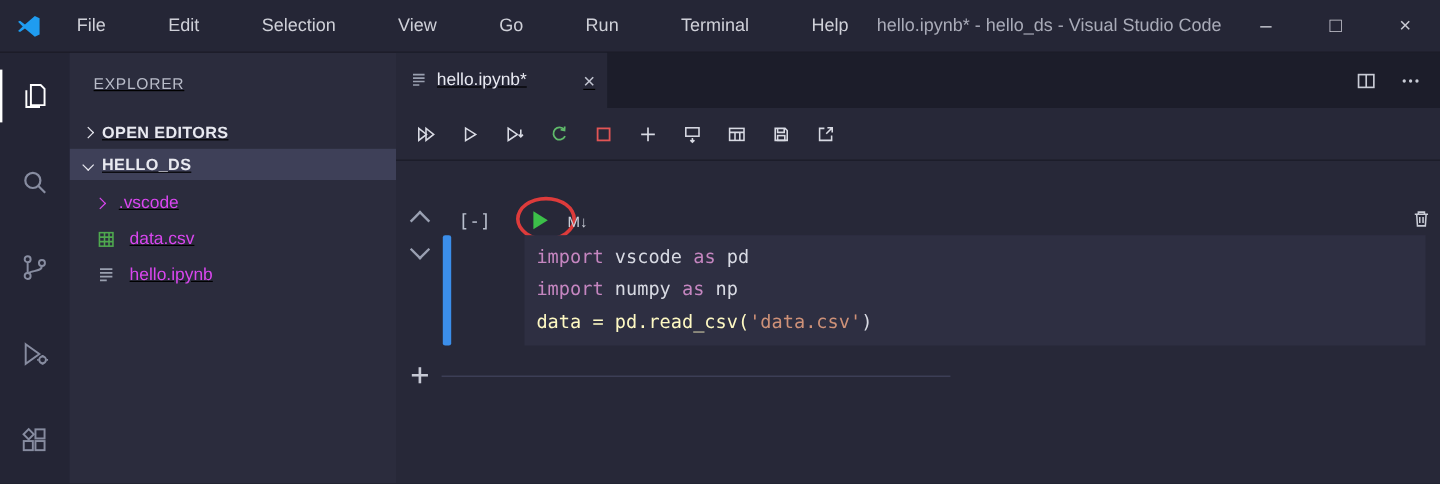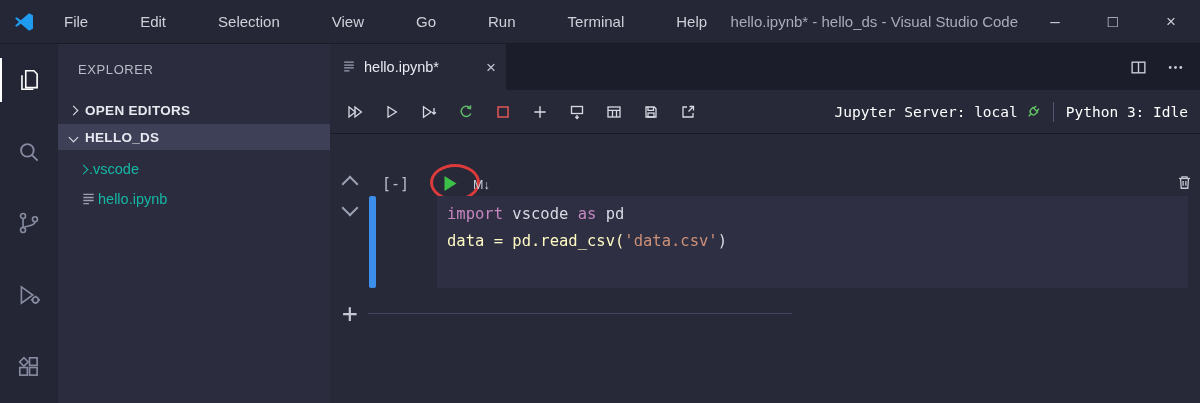--- a/index.html
+++ b/index.html
@@ -30,36 +30,36 @@
   .logo{margin-left:13px;display:flex;align-items:center;}
   .menus{display:flex;margin-left:16px;gap:26px;}
   .menu-item{padding:0 13px;font-size:15px;color:#cfd0d8;line-height:44px;cursor:default;white-space:nowrap;}
   .win-title{flex:1;text-align:right;font-size:15px;color:#a9abb8;white-space:nowrap;
              overflow:hidden;text-overflow:ellipsis;padding:0 8px;}
   .win-controls{display:flex;height:44px;}
   .win-btn{width:58px;height:44px;display:flex;align-items:center;justify-content:center;
            color:#c9cad3;font-size:17px;cursor:default;}
 
   
-  .body{display:flex;height:359px;}
+  .body{display:flex;height:359px;text-decoration:underline;}
 
   
   .activitybar{width:58px;background:var(--c-activity);display:flex;flex-direction:column;flex-shrink:0;}
   .ab-item{height:72px;display:flex;align-items:center;justify-content:center;position:relative;}
   .ab-item.active::before{content:"";position:absolute;left:0;top:14px;bottom:14px;width:2px;background:#fff;}
 
   
   .sidebar{width:272px;background:var(--c-sidebar);flex-shrink:0;color:#c9ccd8;overflow:hidden;}
   .sb-header{padding:18px 0 0 20px;font-size:13px;letter-spacing:.6px;color:#b9bcc9;height:34px;}
   .sb-section{height:24px;margin-top:20px;display:flex;align-items:center;gap:8px;padding-left:12px;
               font-size:13.5px;font-weight:bold;letter-spacing:.3px;color:#e8e9f0;cursor:default;}
   .sb-section.workspace{margin-top:2px;height:26px;background:var(--c-sel);align-items:center;}
   .tree{padding-top:4px;}
-  .tree-row{height:30px;display:flex;align-items:center;gap:2px;padding-left:22px;font-size:14.5px;
-            color:#14b8a6;cursor:default;}
+  .tree-row{height:30px;display:flex;align-items:center;gap:12px;padding-left:22px;font-size:14.5px;
+            color:#d946ef;cursor:default;}
   .tree-row .fileicon{width:16px;display:flex;justify-content:center;}
 
   .chev{display:inline-block;width:7px;height:7px;border-top:1.5px solid currentColor;
         border-right:1.5px solid currentColor;flex-shrink:0;}
   .chev.r{transform:rotate(45deg);}
   .chev.d{transform:rotate(135deg);}
 
   
   .editor-col{flex:1;display:flex;flex-direction:column;background:var(--c-editor);min-width:0;}
 
@@ -184,20 +184,29 @@
         <span class="chev d"></span>
         <span>HELLO_DS</span>
       </div>
       <div class="tree">
         <div class="tree-row">
           <span class="chev r"></span>
           <span>.vscode</span>
         </div>
         <div class="tree-row">
           <span class="fileicon">
+            <svg width="15" height="15" viewBox="0 0 16 16" fill="none" stroke="var(--csv-green)" stroke-width="1.4">
+              <rect x="2" y="2" width="12" height="12"></rect>
+              <path d="M2 6h12M2 10h12M6.5 2v12M10.5 2v12"></path>
+            </svg>
+          </span>
+          <span>data.csv</span>
+        </div>
+        <div class="tree-row">
+          <span class="fileicon">
             <svg width="15" height="15" viewBox="0 0 16 16" fill="none" stroke="#9aa0b0" stroke-width="1.5">
               <path d="M2.5 2.5h11M2.5 5.8h11M2.5 9.1h11M2.5 12.4h6"></path>
             </svg>
           </span>
           <span>hello.ipynb</span>
         </div>
       </div>
     </div>
 
     <div class="editor-col">
@@ -282,34 +291,20 @@
               <path d="M5 3v3.3h5.5V3"></path>
               <rect x="5" y="9" width="6" height="4"></rect>
             </svg>
           </span>
           <span class="tb-btn">
             <svg width="16" height="16" viewBox="0 0 16 16" fill="none" stroke="#d8dae3" stroke-width="1.3">
               <path d="M7 3H3v10h10V9"></path>
               <path d="M9.5 2.5h4v4M13.2 2.8L8.5 7.5"></path>
             </svg>
           </span>
-        </div>
-        <div class="tb-right">
-          <span>Jupyter Server: local</span>
-          <span class="plug">
-            <svg width="16" height="16" viewBox="0 0 16 16" fill="none" stroke="var(--plug-green)" stroke-width="1.4">
-              <g transform="rotate(45 8 8)">
-                <path d="M6 1.5v3M10 1.5v3"></path>
-                <path d="M4.8 4.8h6.4v2.6a3.2 3.2 0 0 1-6.4 0z"></path>
-                <path d="M8 10.8v3.2"></path>
-              </g>
-            </svg>
-          </span>
-          <span class="tb-sep"></span>
-          <span>Python 3: Idle</span>
         </div>
       </div>
 
       <div class="editor-area">
 
         <span class="cellchev up"></span>
         <span class="cellchev down"></span>
 
         <span class="exec-label">[-]</span>
 
@@ -328,20 +323,21 @@
             <path d="M5.6 4.2V2.6h4.8v1.6"></path>
             <path d="M4.3 4.2l.6 9.2h6.2l.6-9.2"></path>
             <path d="M6.7 6.5v4.6M9.3 6.5v4.6"></path>
           </svg>
         </span>
 
         <span class="focus-bar"></span>
 
         <div class="cell-editor">
             <div class="code-line"><span style="color: rgb(197, 134, 192);">import</span><span style="color: rgb(216, 218, 227);"> vscode </span><span style="color: rgb(197, 134, 192);">as</span><span style="color: rgb(216, 218, 227);"> pd</span></div>
+            <div class="code-line"><span style="color: rgb(197, 134, 192);">import</span><span style="color: rgb(216, 218, 227);"> numpy </span><span style="color: rgb(197, 134, 192);">as</span><span style="color: rgb(216, 218, 227);"> np</span></div>
             <div class="code-line"><span style="color: #fef9c3;">data = pd.read_csv(</span><span style="color: rgb(206, 145, 120);">'data.csv'</span><span style="color: rgb(216, 218, 227);">)</span></div>
           </div>
 
         <div class="add-row">
           <span class="add-plus">+</span>
           <span class="add-line"></span>
         </div>
 
       </div>
     </div>

